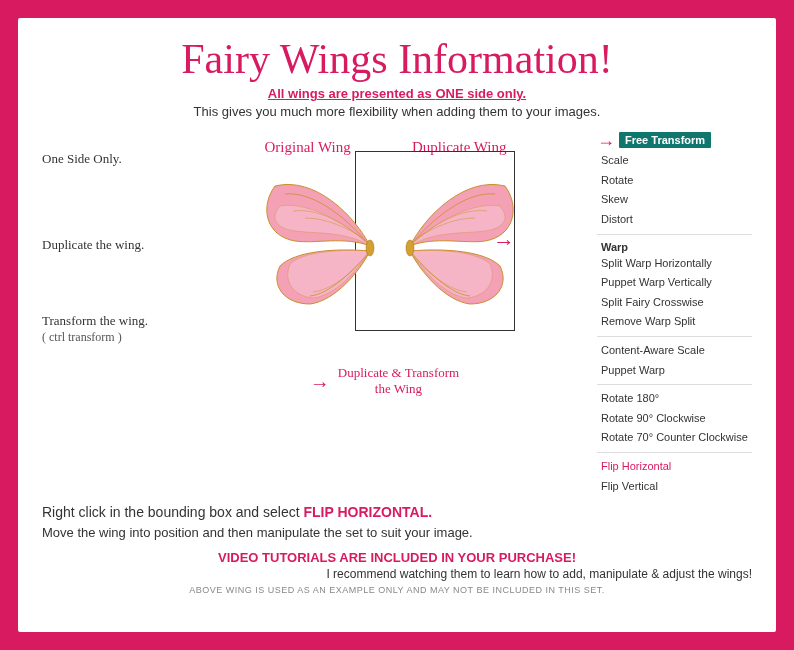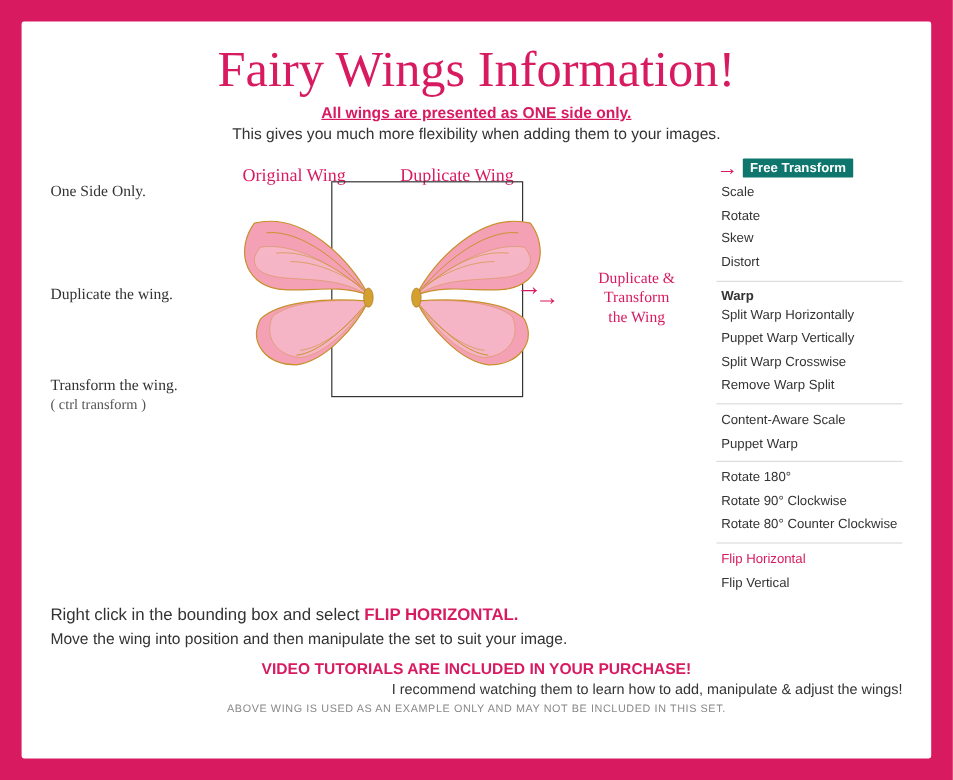--- a/index.html
+++ b/index.html
@@ -72,21 +72,21 @@
     .step-one { margin-top: 20px; }
     .step-two { margin-top: 70px; }
     .step-three { margin-top: 60px; }
     .step-three-sub {
       font-size: 12px;
       color: #555;
     }
     .center-area {
       flex: 1;
       display: flex;
-      flex-direction: row;
+      flex-direction: column;
       align-items: center;
       position: relative;
     }
     .wing-container {
       position: relative;
       width: 280px;
       height: 230px;
     }
     .wing-box {
       position: absolute;
@@ -308,29 +308,29 @@
           <div class="panel-box">Free Transform</div>
         </div>
         <div class="panel-item">Scale</div>
         <div class="panel-item">Rotate</div>
         <div class="panel-item">Skew</div>
         <div class="panel-item">Distort</div>
         <hr class="panel-divider">
         <div class="panel-section-label">Warp</div>
         <div class="panel-item">Split Warp Horizontally</div>
         <div class="panel-item">Puppet Warp Vertically</div>
-        <div class="panel-item">Split Warp Crosswise</div>
+        <div class="panel-item">Split Fairy Crosswise</div>
         <div class="panel-item">Remove Warp Split</div>
         <hr class="panel-divider">
         <div class="panel-item">Content-Aware Scale</div>
         <div class="panel-item">Puppet Warp</div>
         <hr class="panel-divider">
         <div class="panel-item">Rotate 180°</div>
         <div class="panel-item">Rotate 90° Clockwise</div>
-        <div class="panel-item">Rotate 80° Counter Clockwise</div>
+        <div class="panel-item">Rotate 70° Counter Clockwise</div>
         <hr class="panel-divider">
         <div class="panel-item highlighted">Flip Horizontal</div>
         <div class="panel-item">Flip Vertical</div>
       </div>
     </div>
 
     <div class="bottom-section">
       <div class="flip-instruction">
         <span>Right click in the bounding box and select </span><strong>FLIP HORIZONTAL.</strong>
       </div>

